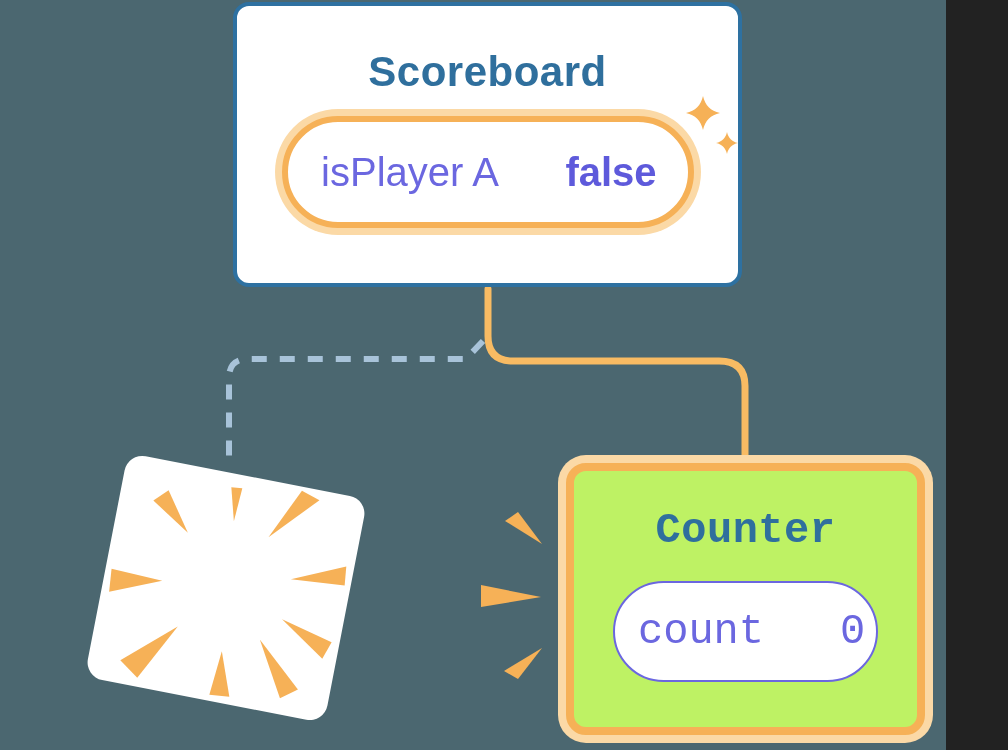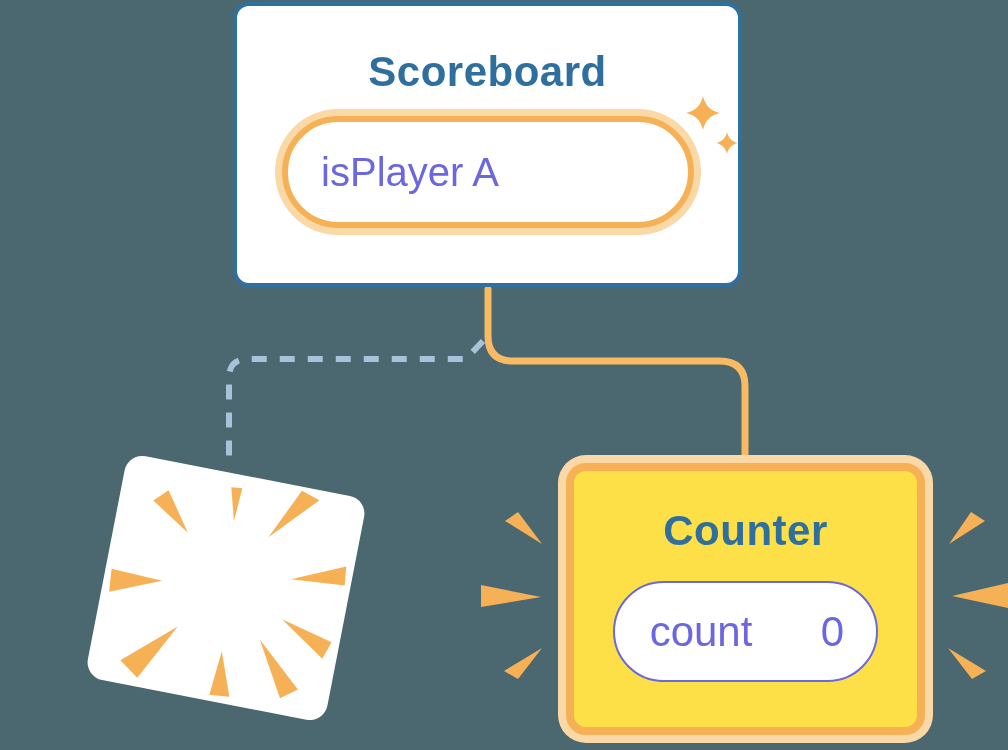--- a/index.html
+++ b/index.html
@@ -1,19 +1,20 @@
 <!DOCTYPE html>
 <html style="--background: #4b6770; --card-border-blue: #2e71a1; --heading-blue: #2f6f9d; --orange: #f6b157; --orange-light: #fbd9a6; --connector-orange: #f8bb63; --dashed-blue: #a8c3d9; --purple: #6b67e0; --purple-bold: #5e5adb;"><head>
 <meta charset="utf-8">
 <style>
   html,body{margin:0;padding:0;background:#222;}
   .canvas{
-    position:relative;width:1008px;height:750px;overflow:hidden;
+    position:relative;width:932px;height:750px;overflow:hidden;
     background:var(--background,#4b6770);
     font-family:"Liberation Sans", sans-serif;
+    padding-left:14px;
   }
   .overlay{position:absolute;left:0;top:0;pointer-events:none;}
 
   
   .scoreboard-card{
     position:absolute;left:233px;top:2px;width:509px;height:285px;
     box-sizing:border-box;background:#fff;
     border:4px solid var(--card-border-blue,#2e71a1);
     border-radius:16px;
     display:flex;flex-direction:column;align-items:center;
@@ -38,30 +39,31 @@
   .pill-name,.pill-value{
     display:flex;align-items:center;justify-content:center;
     font-size:40px;color:var(--purple,#6b67e0);
   }
   .pill-value{flex:1;}
   .orange-pill .pill-value{font-weight:700;color:var(--purple-bold,#5e5adb);}
 
   
   .counter-card{
     position:absolute;left:566px;top:463px;width:359px;height:272px;
-    box-sizing:border-box;background:#fde047;
+    box-sizing:border-box;background:#bef264;
     border:8px solid var(--orange,#f6b157);
     box-shadow:0 0 0 8px var(--orange-light,#fbd9a6);
     border-radius:20px;
-    display:flex;flex-direction:column;align-items:center;
+    display:flex;flex-direction:column;align-items:center;font-family:Liberation Mono, monospace;
   }
   .counter-card .card-title{margin-top:34px;}
   .purple-pill{
     margin-top:24px;width:265px;height:101px;border-radius:52px;
     border:2px solid var(--purple,#6b67e0);
+    gap:20px;
   }
   .purple-pill .pill-name{flex:0 0 172px;font-size:42px;}
   .purple-pill .pill-divider{width:2px;background:var(--purple,#6b67e0);}
   .purple-pill .pill-value{font-size:42px;}
 
   
   .destroyed-card{
     position:absolute;left:104px;top:474px;width:244px;height:228px;
     background:#fff;border-radius:18px;transform:rotate(11deg);
   }
@@ -75,20 +77,21 @@
   <svg class="overlay" width="1008" height="750" viewBox="0 0 1008 750">
     <path d="M483 341 L466 359 L248 359 Q229 359 229 378 L229 464" fill="none" stroke-width="6" stroke-dasharray="15 13" stroke="#a8c3d9"></path>
     <path d="M488 289 L488 336 Q488 361 513 361 L719 361 Q745 361 745 386 L745 459" fill="none" stroke-width="7" stroke-linecap="round" stroke="#f8bb63"></path>
   </svg>
 
   <div class="scoreboard-card">
     <div class="card-title">Scoreboard</div>
     <div class="state-pill orange-pill">
       <div class="pill-name">isPlayer A</div>
       <div class="pill-divider"></div>
+      <div class="pill-value">false</div>
     </div>
   </div>
 
   <svg class="overlay" style="left:680px;top:92px" width="70" height="75" viewBox="0 0 70 75">
     <g fill="#f6b157">
       <path transform="translate(23,21) scale(17)" d="M0 -1 C0.12 -0.45 0.45 -0.12 1 0 C0.45 0.12 0.12 0.45 0 1 C-0.12 0.45 -0.45 0.12 -1 0 C-0.45 -0.12 -0.12 -0.45 0 -1 Z"></path>
       <path transform="translate(47,51) scale(11)" d="M0 -1 C0.12 -0.45 0.45 -0.12 1 0 C0.45 0.12 0.12 0.45 0 1 C-0.12 0.45 -0.45 0.12 -1 0 C-0.45 -0.12 -0.12 -0.45 0 -1 Z"></path>
     </g>
   </svg>
 

